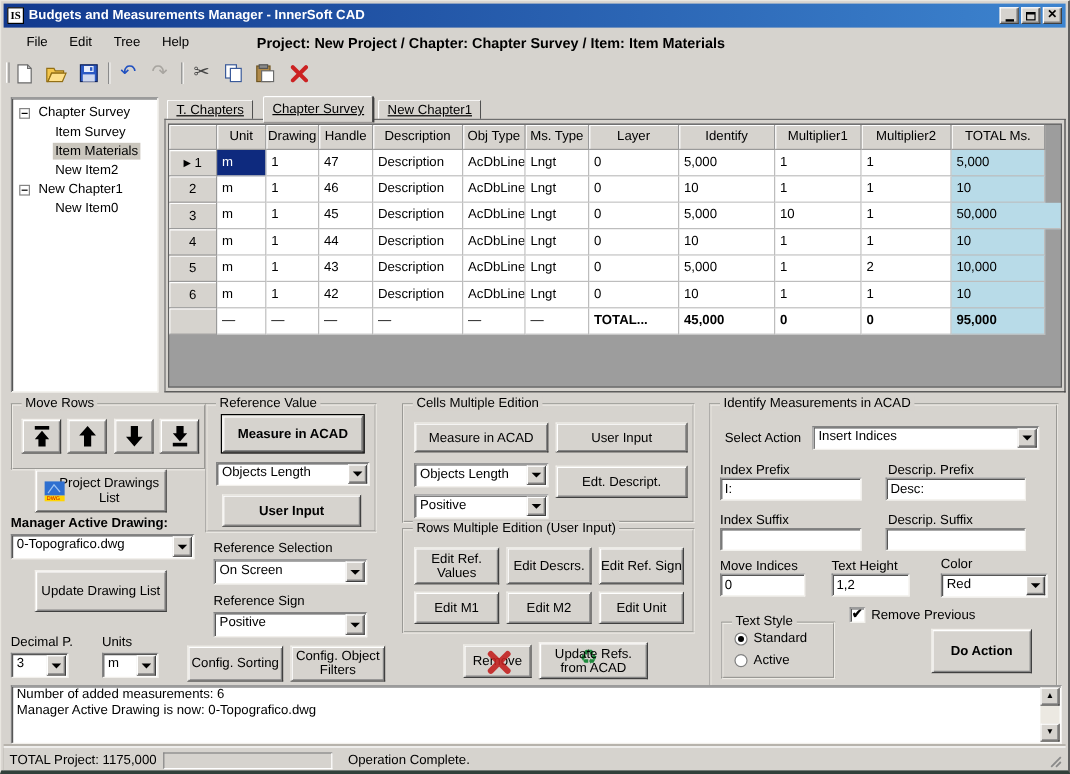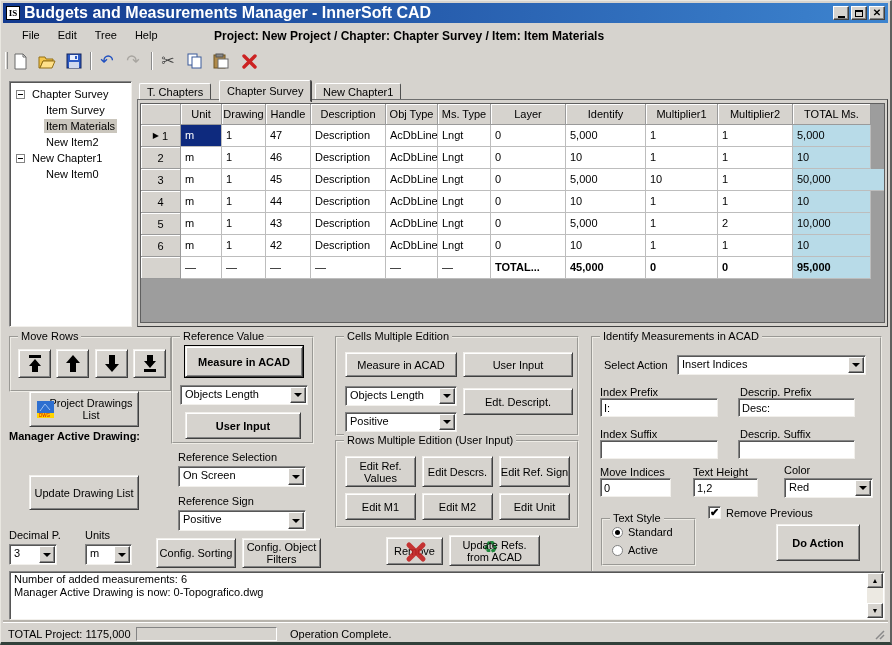--- a/index.html
+++ b/index.html
@@ -19,21 +19,21 @@
   .titlebar {
     left: 2px; top: 2px; right: 2px; height: 20px;
     background: linear-gradient(to right, #12398e, #3d84cf);
     display: flex; align-items: center; padding: 0 3px;
   }
   .title-icon {
     width: 14px; height: 14px; background: #fff; border: 1px solid #000;
     font: bold 9px "Liberation Serif", serif; text-align: center; line-height: 12px;
     flex: none; margin-right: 4px; color:#000;
   }
-  .title-text { color: #fff; font-weight: bold; font-size: 16px; flex: 1;
+  .title-text { color: #fff; font-weight: bold; font-size: 11px; flex: 1;
     white-space: nowrap; overflow: hidden; }
   .tb-btn {
     width: 16px; height: 14px; margin-left: 2px; flex: none;
     background: #d6d3ce; position: relative;
     border: 1px solid; border-color: #fff #404040 #404040 #fff;
     box-shadow: inset -1px -1px 0 #808080;
     display:flex; align-items:center; justify-content:center;
     font: bold 10px "Liberation Sans", sans-serif; line-height: 10px;
   }
   .glyph-min { width: 7px; height: 2px; background:#000; margin-top: 7px; }
@@ -84,21 +84,21 @@
   .tree-panel { left: 8px; top: 80px; width: 123px; height: 246px; padding-top: 4px; overflow: hidden; }
   .tree-item { height: 16px; display: flex; align-items: center; white-space: nowrap; }
   .expander { width: 9px; height: 9px; background: #fff; border: 1px solid #848484; position: relative; flex: none; margin-right: 5px; }
   .expander::after { content: ""; position: absolute; left: 1px; top: 3px; width: 5px; height: 1px; background: #000; }
   .tree-label { padding: 1px 2px; }
   .tree-label.selected { background: #cac6bd; }
 
   
   .tab { position: absolute; height: 17px; top: 82px; background: #d6d3ce;
     border: 1px solid; border-color: #fff #505050 #d6d3ce #fff;
-    border-radius: 2px 2px 0 0; padding: 2px 7px 16px 7px; white-space: nowrap; }
+    border-radius: 2px 2px 0 0; padding: 2px 7px 16px 7px; white-space: nowrap; text-decoration: underline; }
   .tab.active { top: 79px; height: 20px; z-index: 3; padding-top: 4px; box-shadow: 1px 0 0 #404040; }
   .tab-page { left: 136px; top: 98px; width: 751px; height: 228px;
     background: #d6d3ce; border: 1px solid; border-color: #6e6e6e #404040 #404040 #6e6e6e; }
   .grid-outer { left: 139px; top: 102px; width: 745px; height: 220px; background: #9d9d9d; border: 1px solid #5f5f5f; overflow: hidden; }
   .g-row { display: flex; }
   .g-hcell, .g-rhcell {
     background: #d6d3ce; flex: none;
     border-right: 1px solid #9a9a9a; border-bottom: 1px solid #9a9a9a;
     box-shadow: inset 1px 1px 0 #fff;
     display: flex; align-items: center; justify-content: center;
@@ -384,20 +384,26 @@
   <div class="abs btn3d" style="left:28px;top:390px;width:110px;height:36px;padding-left:14px">
     <svg class="abs" style="left:7px;top:9px" width="17" height="17">
         <rect x="0" y="0" width="17" height="12" fill="#2e6fd0"></rect>
         <path d="M3 10 L8 3 L13 9" stroke="#9cc2f2" fill="none"></path>
         <rect x="0" y="12" width="17" height="5" fill="#ffd400"></rect>
         <text x="2" y="16" font-size="4.5" fill="#c00" font-family="Liberation Sans">DWG</text>
       </svg>
     <span>Project Drawings List</span>
   </div>
   <div class="abs lbl bold" style="left:8px;top:429px">Manager Active Drawing:</div>
+  <div class="abs sunken combo" style="left:8px;top:444px;width:153px;height:21px">
+    <span class="combo-text">0-Topografico.dwg</span>
+    <span class="combo-btn">
+        <span class="arrow-down"></span>
+      </span>
+  </div>
   <div class="abs btn3d" style="left:28px;top:474px;width:110px;height:35px">
     <span>Update Drawing List</span>
   </div>
   <div class="abs lbl" style="left:8px;top:528px">Decimal P.</div>
   <div class="abs sunken combo" style="left:8px;top:543px;width:48px;height:21px">
     <span class="combo-text">3</span>
     <span class="combo-btn">
         <span class="arrow-down"></span>
       </span>
   </div>

